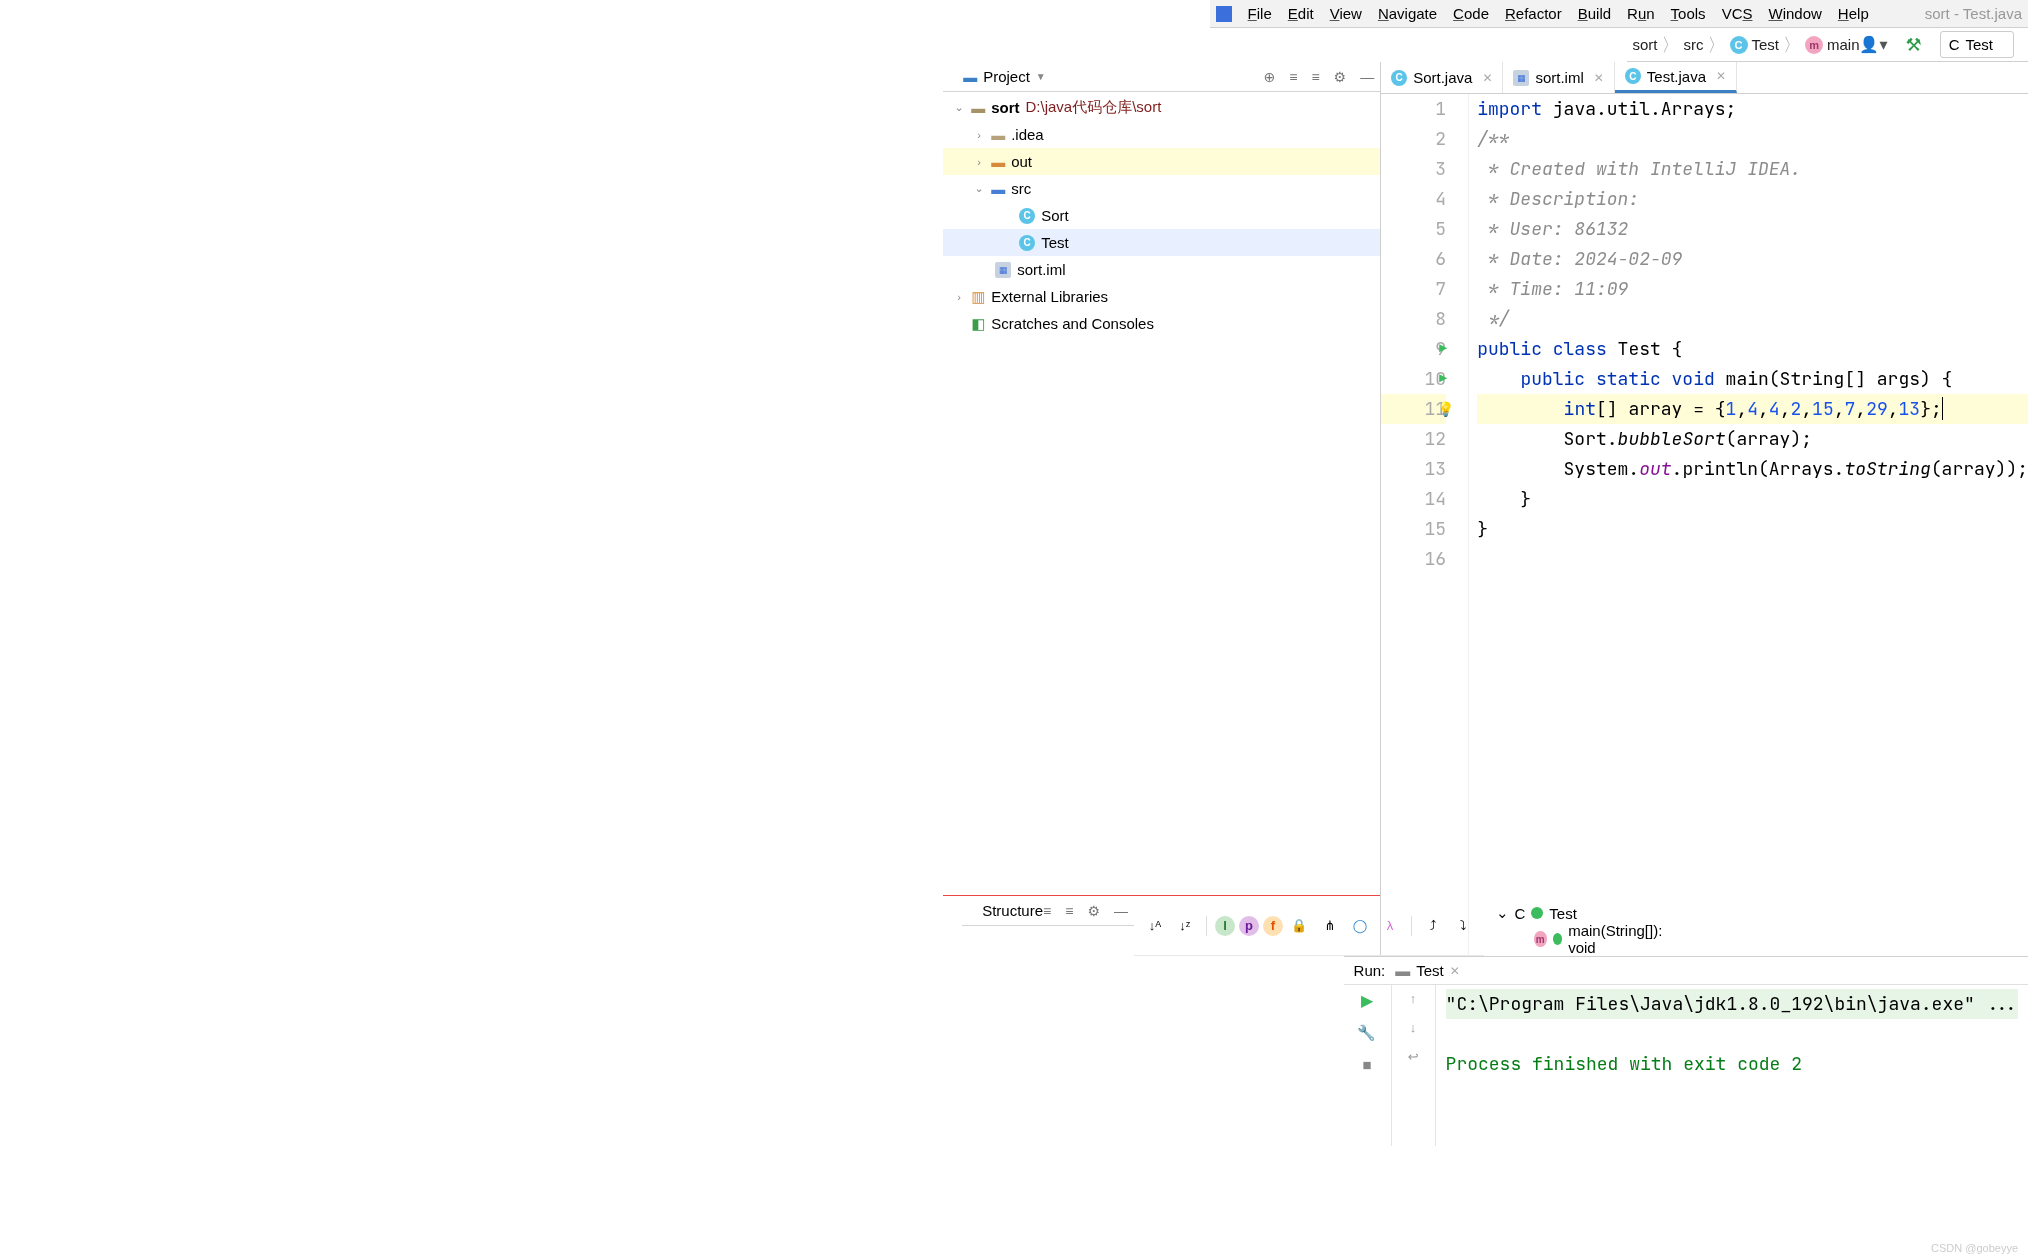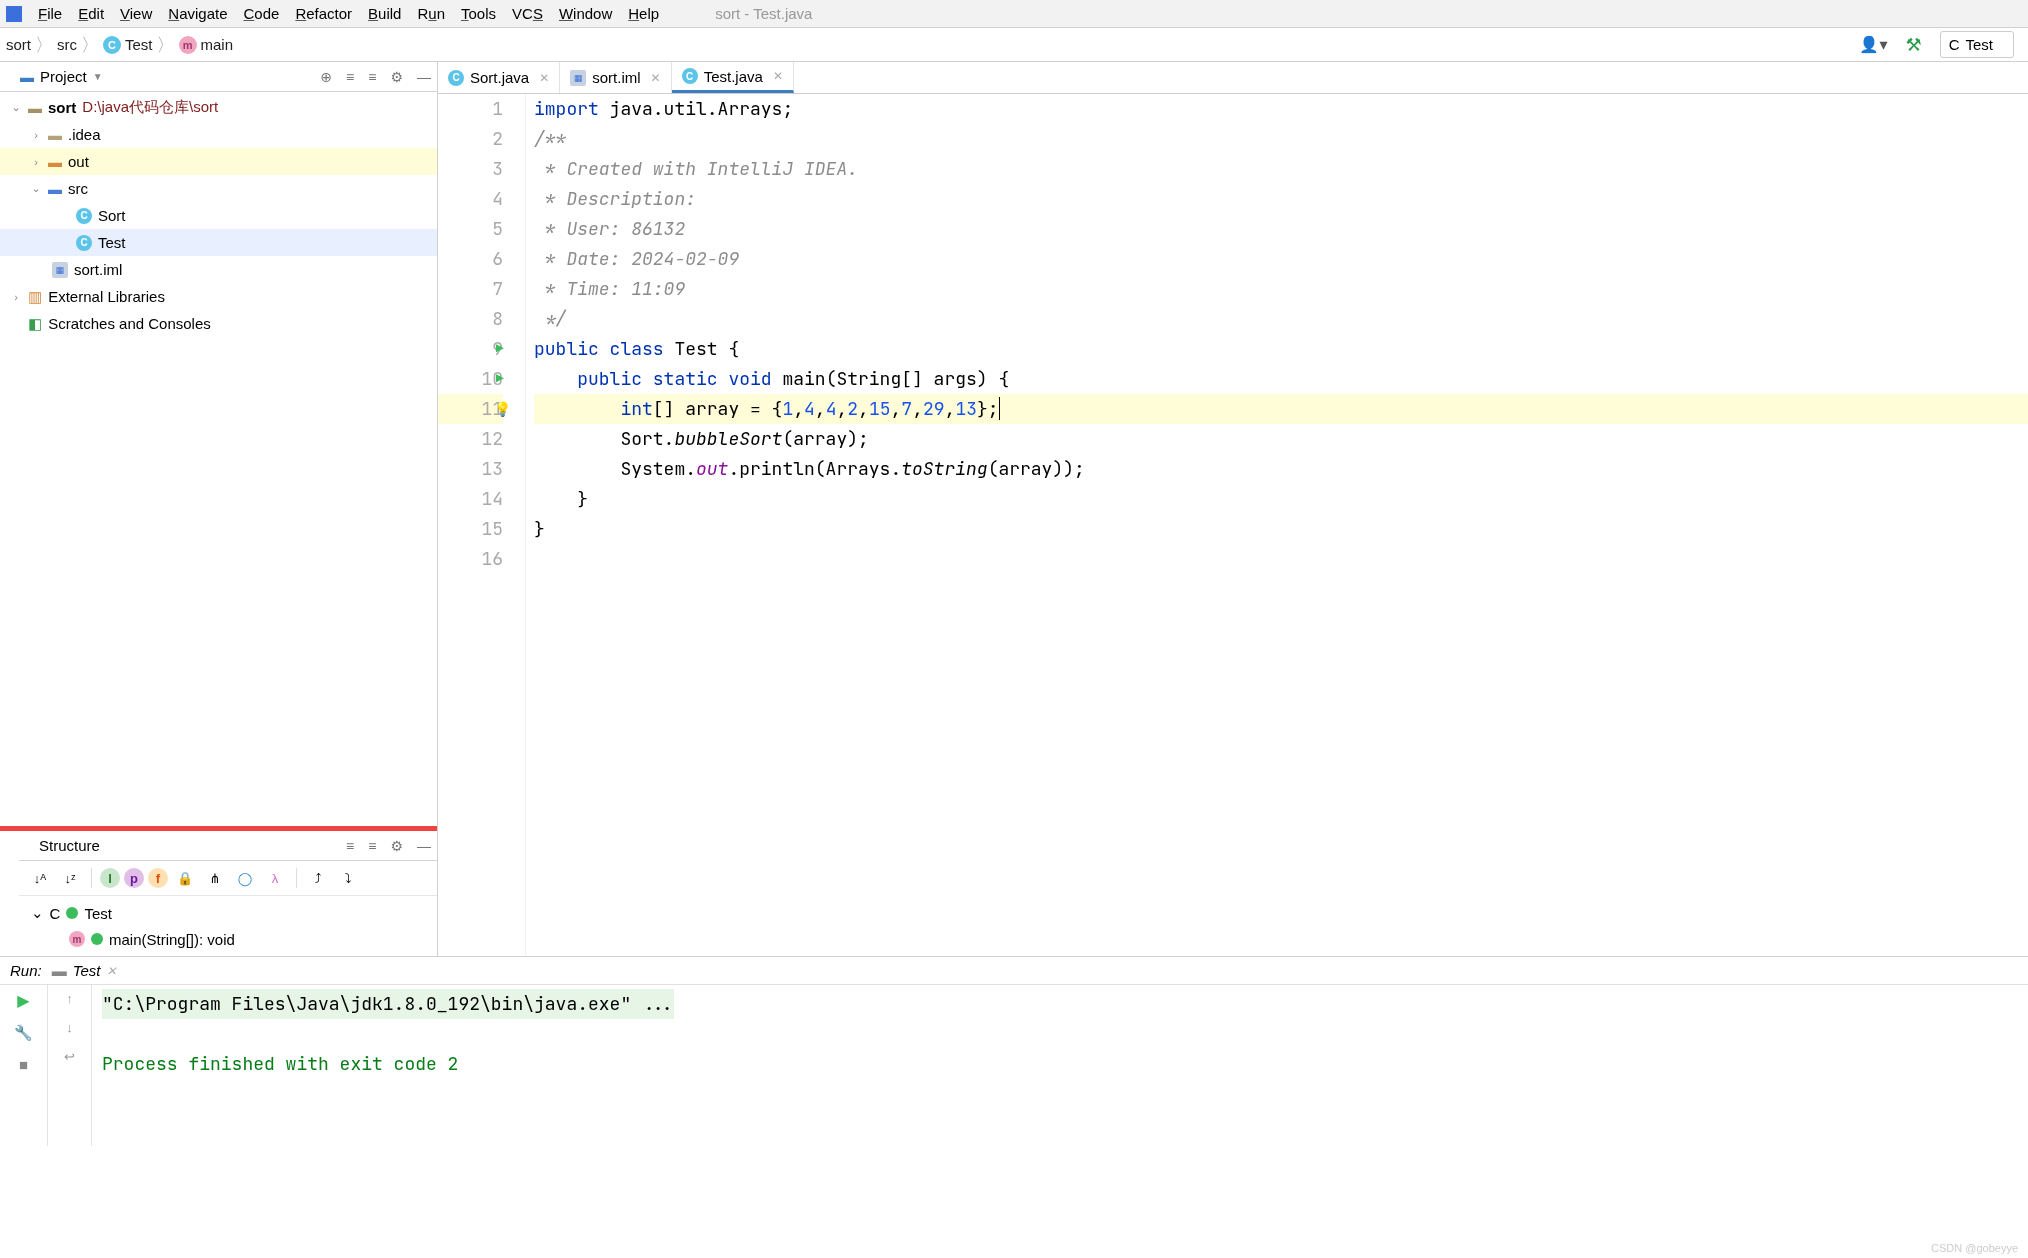--- a/index.html
+++ b/index.html
@@ -1,17 +1,17 @@
 <!DOCTYPE html>
 <html><head>
 <meta charset="utf-8">
 <style>
 * { box-sizing: border-box; margin: 0; padding: 0; }
 body { font-family: "Segoe UI", Arial, sans-serif; font-size: 13px; color: #000; background: #fff; overflow: hidden; }
-.app { display: flex; flex-direction: column; width: 2028px; height: 1146px; }
+.app { display: flex; flex-direction: column; width: 2028px; height: 1146px; align-items: flex-end; }
 
 
 .menubar { display: flex; align-items: center; height: 28px; padding: 0 6px; background: #f2f2f2; border-bottom: 1px solid #d0d0d0; gap: 16px; }
 .menubar .logo { width: 16px; height: 16px; background: #3a6fdc; }
 .menubar .item { font-size: 15px; cursor: default; }
 .menubar .underline { text-decoration: underline; text-decoration-color: #555; }
 .menubar .title { margin-left: 40px; color: #999; font-size: 15px; }
 
 
 .navbar { display: flex; align-items: center; height: 34px; padding: 0 6px; border-bottom: 1px solid #d0d0d0; background: #fff; justify-content: space-between; }
@@ -49,21 +49,21 @@
 .tree .iml-icon { display: inline-flex; width: 16px; height: 16px; background: #c6d2e0; border-radius: 2px; align-items: center; justify-content: center; font-size: 9px; color: #3a6fdc; }
 .tree .lib-icon { color: #d68a3a; }
 .tree .scratch-icon { color: #3b9e4c; }
 .tree .indent1 { padding-left: 30px; }
 .tree .indent2 { padding-left: 52px; }
 .tree .indent3 { padding-left: 76px; }
 .tree .path { color: #7f1d1d; }
 .tree .bold { font-weight: bold; }
 
 
-.structure { border-top: 5px solid #ef4444; display: flex; flex-direction: column; flex: 0 0 auto; padding-left: 19px; }
+.structure { border-top: 1px solid #ef4444; display: flex; flex-direction: row; flex: 0 0 auto; padding-left: 19px; }
 .structure .tool-header { border-bottom: 1px solid #d4d4d4; }
 .structure .toolbar { display: flex; gap: 4px; padding: 4px 8px; border-bottom: 1px solid #e8e8e8; align-items: center; }
 .structure .toolbar .btn { width: 26px; height: 26px; display: flex; align-items: center; justify-content: center; border-radius: 3px; font-size: 13px; }
 .structure .toolbar .sep { width: 1px; height: 20px; background: #ddd; margin: 0 4px; }
 .structure .toolbar .i-badge { background: #c8e6c9; color: #2e7d32; border-radius: 50%; width: 20px; height: 20px; font-weight: bold; }
 .structure .toolbar .p-badge { background: #e1bee7; color: #6a1b9a; border-radius: 50%; width: 20px; height: 20px; font-weight: bold; }
 .structure .toolbar .f-badge { background: #ffe0b2; color: #e65100; border-radius: 50%; width: 20px; height: 20px; font-weight: bold; }
 .structure .toolbar .lock { color: #c17f3a; }
 .structure .toolbar .ring { color: #3b8dd0; }
 .structure .toolbar .lambda { color: #d46bd4; }
@@ -94,21 +94,21 @@
 .kw { color: #0033b3; }
 .com { color: #8c8c8c; font-style: italic; }
 .num { color: #1750eb; }
 .cls { color: #000; }
 .fn-it { font-style: italic; }
 .static-it { color: #871094; font-style: italic; }
 .cursor { border-right: 1px solid #000; }
 
 
 .run-panel { height: 190px; border-top: 1px solid #d0d0d0; display: flex; flex-direction: column; }
-.run-header { display: flex; align-items: center; height: 28px; padding: 0 10px; gap: 10px; border-bottom: 1px solid #e0e0e0; font-style: italic; }
+.run-header { display: flex; align-items: center; height: 28px; padding: 0 10px; gap: 10px; border-bottom: 1px solid #e0e0e0; }
 .run-header .title { font-size: 15px; }
 .run-header .run-tab { display: flex; align-items: center; gap: 6px; font-size: 15px; }
 .run-header .close { color: #aaa; font-size: 12px; }
 .run-body { flex: 1; display: flex; }
 .run-toolbar { width: 48px; display: flex; flex-direction: column; align-items: center; padding-top: 6px; gap: 14px; border-right: 1px solid #e4e4e4; }
 .run-toolbar .play { color: #3bbd5d; font-size: 16px; }
 .run-toolbar .wrench { color: #888; font-size: 15px; }
 .run-toolbar .stop { color: #888; font-size: 15px; }
 .run-nav { width: 44px; display: flex; flex-direction: column; align-items: center; padding-top: 6px; gap: 14px; color: #999; border-right: 1px solid #e4e4e4; }
 .run-output { flex: 1; font-family: "JetBrains Mono", "Consolas", monospace; font-size: 18px; line-height: 30px; padding: 4px 10px; }

